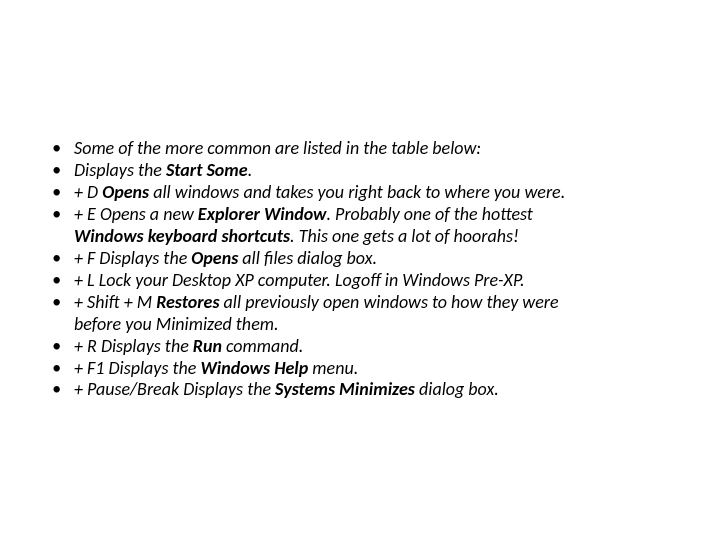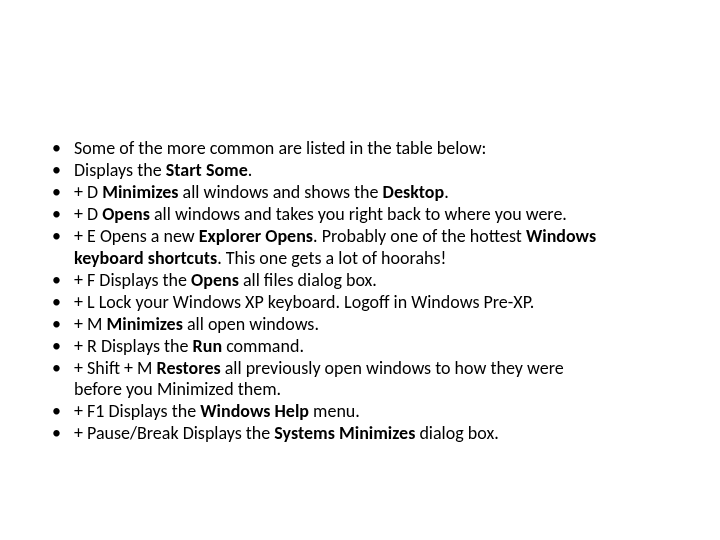--- a/index.html
+++ b/index.html
@@ -9,20 +9,21 @@
     height: 540px;
     background: #ffffff;
     font-family: Calibri, "Segoe UI", Arial, sans-serif;
     color: #000000;
   }
   .slide {
     position: relative;
     width: 644px;
     height: 540px;
     box-sizing: border-box;
+    font-style: italic;
   }
   ul.bullets {
     position: absolute;
     left: 48px;
     top: 138px;
     right: 44px;
     margin: 0;
     padding: 0;
     list-style: none;
     font-size: 18px;
@@ -43,24 +44,22 @@
   }
   b { font-weight: 700; }
 </style>
 </head>
 <body>
 
 <div class="slide">
   <ul class="bullets">
       <li>Some of the more common are listed in the table below:</li>
       <li>Displays the <b>Start Some</b>.</li>
-      <li>+ D <b>Minimizes</b> all windows and shows the <b>Desktop</b>.</li>
       <li>+ D <b>Opens</b> all windows and takes you right back to where you were.</li>
-      <li>+ E Opens a new <b>Explorer Opens</b>. Probably one of the hottest <b>Windows keyboard shortcuts</b>. This one gets a lot of hoorahs!</li>
+      <li>+ E Opens a new <b>Explorer Window</b>. Probably one of the hottest <b>Windows keyboard shortcuts</b>. This one gets a lot of hoorahs!</li>
       <li>+ F Displays the <b>Opens</b> all files dialog box.</li>
-      <li>+ L Lock your Windows XP keyboard. Logoff in Windows Pre-XP.</li>
-      <li>+ M <b>Minimizes</b> all open windows.</li>
+      <li>+ L Lock your Desktop XP computer. Logoff in Windows Pre-XP.</li>
+      <li>+ Shift + M <b>Restores</b> all previously open windows to how they were before you Minimized them.</li>
       <li>+ R Displays the <b>Run</b> command.</li>
-      <li>+ Shift + M <b>Restores</b> all previously open windows to how they were before you Minimized them.</li>
       <li>+ F1 Displays the <b>Windows Help</b> menu.</li>
       <li>+ Pause/Break Displays the <b>Systems Minimizes</b> dialog box.</li>
     </ul>
 </div>
 
 </body></html>

